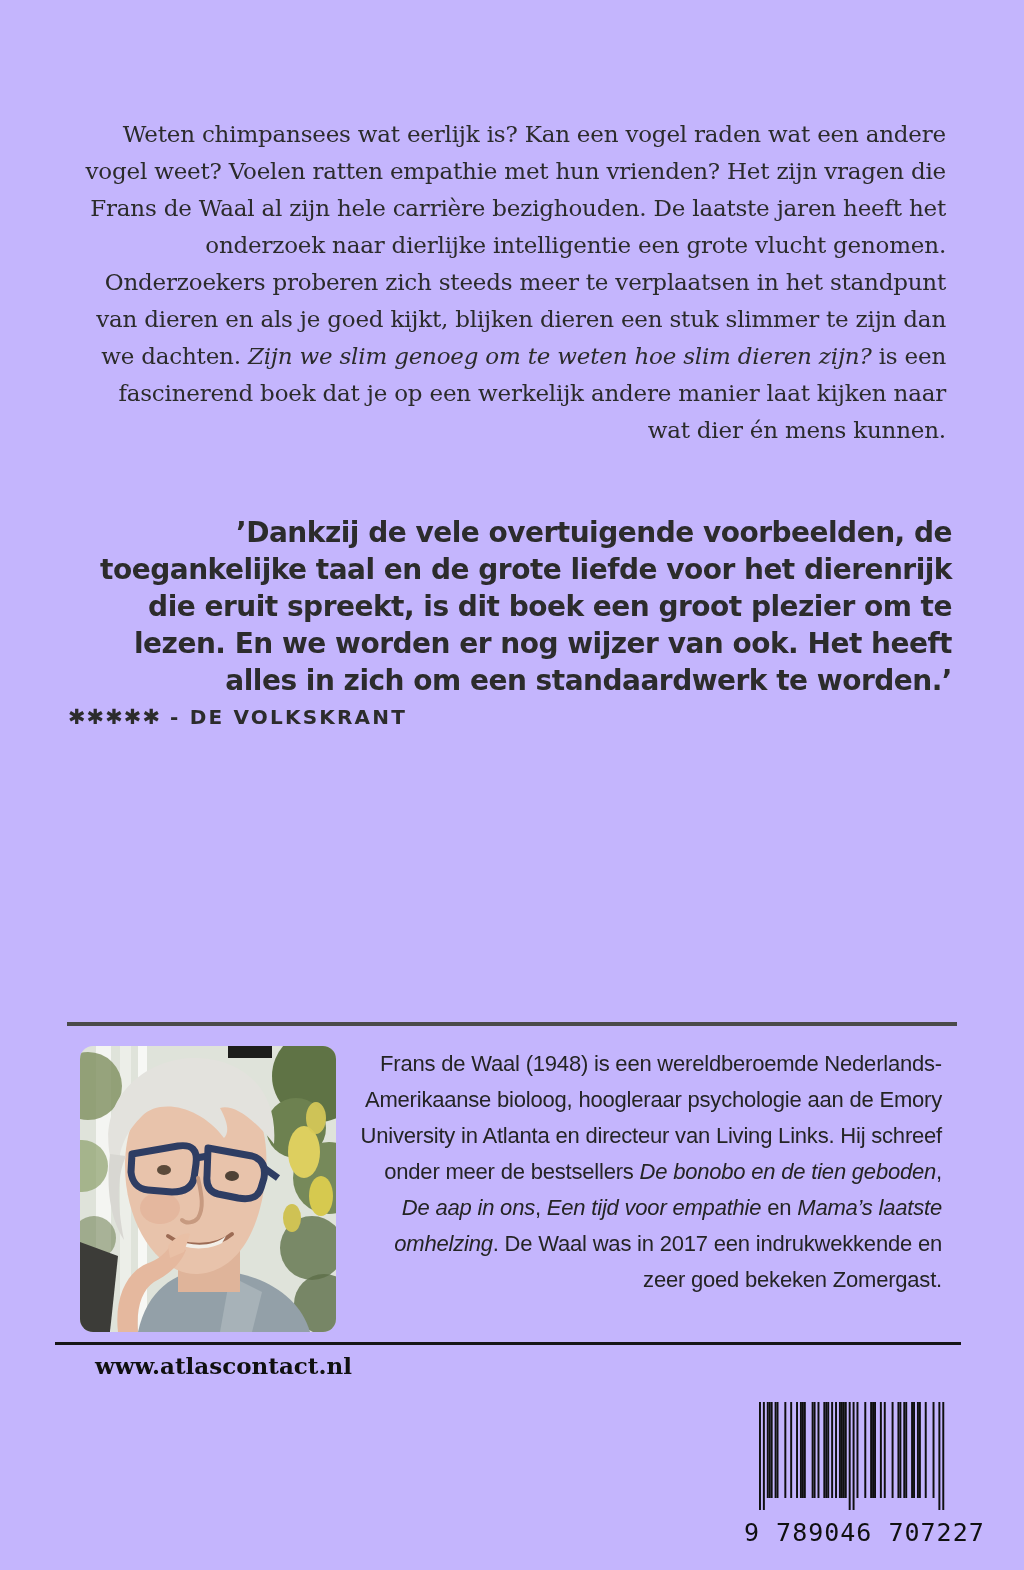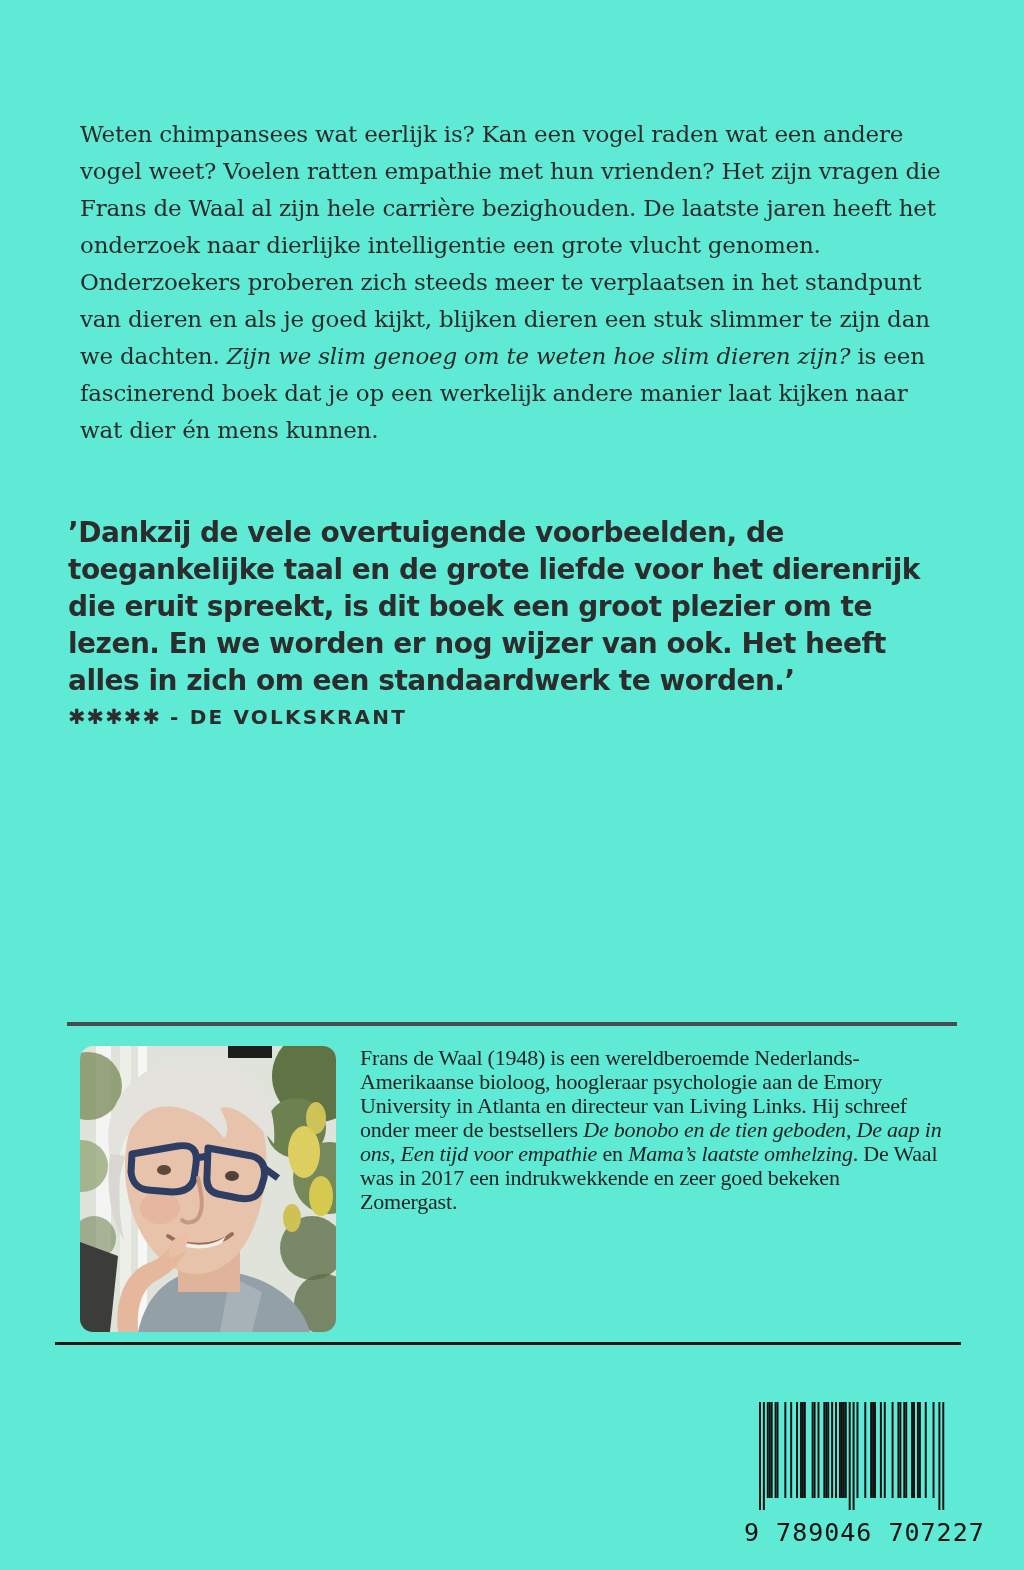--- a/index.html
+++ b/index.html
@@ -1,17 +1,17 @@
 <!DOCTYPE html>
 <html><head>
 <meta charset="utf-8">
 <style>
   html,body{margin:0;padding:0;}
   body{width:1024px;height:1570px;background:#ffffff;position:relative;overflow:hidden;}
-  .page{position:absolute;inset:0;background:#5eead4;}
+  .page{position:absolute;inset:0;background:#c4b5fd;text-align:right;}
 
   .blurb{
     position:absolute;left:80px;top:116px;width:866px;
     font-family:"DejaVu Serif",serif;font-size:23px;line-height:37px;
     color:#2b2b2b;letter-spacing:-0.2px;
   }
   .blurb i{font-style:italic;}
 
   .review{
     position:absolute;left:68px;width:884px;color:#2c2c2c;
@@ -29,21 +29,21 @@
 
   .rule{position:absolute;background:#3f3f3f;}
   .rule-top{left:67px;top:1022px;width:890px;height:4px;background:#4a4a4a;}
   .rule-bottom{left:55px;top:1342px;width:906px;height:3px;background:#161616;}
 
   .author-photo{position:absolute;left:80px;top:1046px;width:256px;height:286px;}
   .author-photo svg{display:block;}
 
   .bio{
     position:absolute;left:360px;top:1046px;width:582px;
-    font-family:Liberation Serif, serif;font-size:22px;line-height:24px;
+    font-family:Liberation Sans, sans-serif;font-size:22px;line-height:36px;
     color:#242424;letter-spacing:-0.2px;
   }
   .bio i{font-style:italic;}
 
   .website{
     position:absolute;left:95px;top:1352px;
     font-family:"DejaVu Serif",serif;font-weight:bold;font-size:23px;color:#101010;
   }
 
   .barcode{position:absolute;left:744px;top:1402px;width:216px;}
@@ -119,20 +119,21 @@
         <path d="M38,286 C34,250 48,226 66,218 C78,214 88,206 92,196 L106,204 C100,220 86,230 74,236 C62,244 56,262 58,286 Z" fill="#e5b89e"></path>
         <path d="M88,200 C96,190 104,186 110,188 L104,206 L90,212 Z" fill="#e9c0a6"></path>
       </g>
     </svg>
   </div>
 
   <div class="bio"><span>Frans de Waal (1948) is een wereldberoemde Nederlands-Amerikaanse bioloog, hoogleraar psychologie aan de Emory University in Atlanta en directeur van Living Links. Hij schreef onder meer de bestsellers </span><i>De bonobo en de tien geboden</i><span>, </span><i>De aap in ons</i><span>, </span><i>Een tijd voor empathie</i><span> en </span><i>Mama’s laatste omhelzing</i><span>. De Waal was in 2017 een indrukwekkende en zeer goed bekeken Zomergast.</span></div>
 
   <div class="rule rule-bottom"></div>
 
+  <div class="website">www.atlascontact.nl</div>
 
   <div class="barcode">
     <svg width="196" height="110" viewBox="0 0 196 110" fill="#101010">
         <rect x="5.00" y="0" width="1.95" height="108"></rect>
         <rect x="8.90" y="0" width="1.95" height="108"></rect>
         <rect x="12.80" y="0" width="1.95" height="96"></rect>
         <rect x="14.75" y="0" width="1.95" height="96"></rect>
         <rect x="16.70" y="0" width="1.95" height="96"></rect>
         <rect x="20.60" y="0" width="1.95" height="96"></rect>
         <rect x="22.55" y="0" width="1.95" height="96"></rect>

